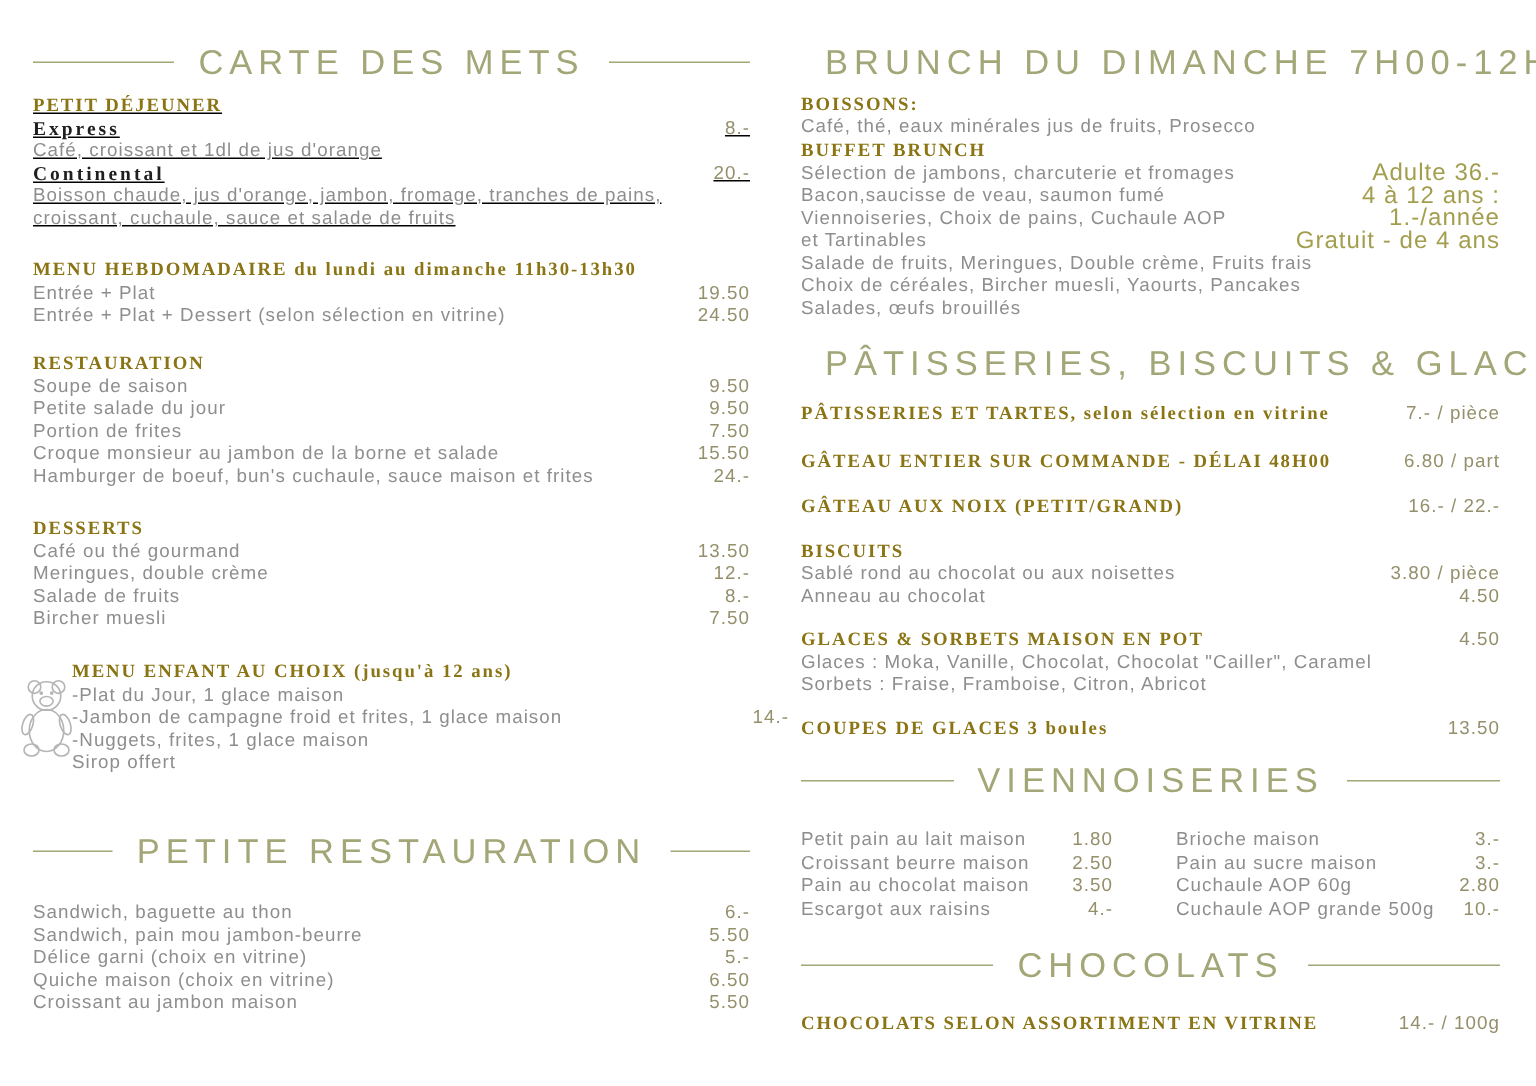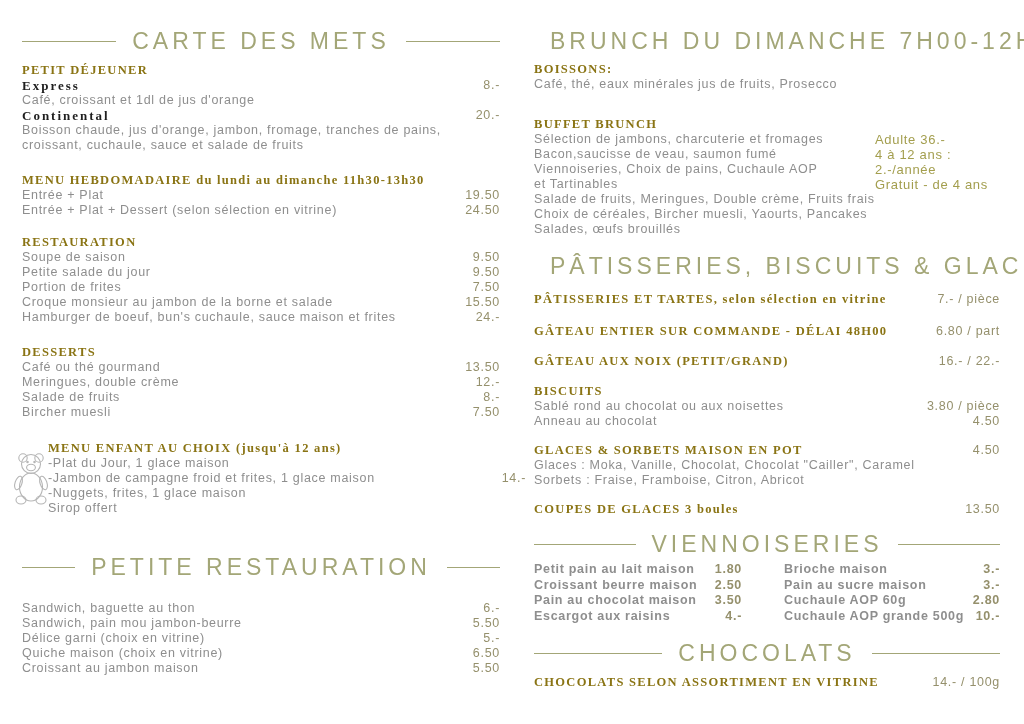--- a/index.html
+++ b/index.html
@@ -27,39 +27,39 @@
   .price{font-size:12.5px;letter-spacing:0.7px;color:var(--price);white-space:nowrap;}
   .row{display:flex;justify-content:space-between;align-items:flex-start;line-height:15px;}
   .row .left{flex:1;padding-right:10px;}
 
   .sec{margin-top:14px;}
   .enfant{position:relative;margin-left:26px;margin-top:18px;}
   .enfant .price-abs{position:absolute;right:-26px;top:33px;}
   .bear{position:absolute;left:-36px;top:12px;}
 
   .brunch-buffet{position:relative;}
-  .brunch-prices{position:absolute;right:12px;top:15px;text-align:left;line-height:15px;font-size:13px;letter-spacing:0.7px;color:var(--brunch-price);}
-  .vien-cols{display:flex;margin-top:4px;font-weight:bold;}
+  .brunch-prices{position:absolute;right:0;top:15px;text-align:right;line-height:15px;font-size:16px;letter-spacing:0.7px;color:var(--brunch-price);}
+  .vien-cols{display:flex;margin-top:18px;}
   .vien-c1{width:208px;}
   .vien-spacer{width:42px;}
   .vien-c2{flex:1;}
   .vrow{display:flex;justify-content:space-between;line-height:15.5px;}
 </style>
 </head>
 <body>
 
 <div class="col col-left">
 
   <div class="title-row" style="margin-top:28px;justify-content:center;">
     <div class="rule"></div>
     <span class="title">CARTE DES METS</span>
     <div class="rule"></div>
   </div>
 
-  <div class="sec" style="margin-top:8px;">
+  <div class="sec" style="margin-top:8px;text-decoration:underline;">
     <div class="gold-h">PETIT DÉJEUNER</div>
     <div class="row">
       <span class="item-bold left">Express</span>
       <span class="price">8.-</span>
     </div>
     <div class="body-t">Café, croissant et 1dl de jus d'orange</div>
     <div class="row">
       <span class="item-bold left">Continental</span>
       <span class="price">20.-</span>
     </div>
@@ -188,33 +188,33 @@
     <div class="rule-fix" style="width:42px;"></div>
     <span class="title">BRUNCH DU DIMANCHE 7H00-12H00</span>
     <div class="rule-fix" style="width:14px;"></div>
   </div>
 
   <div class="sec" style="margin-top:7px;">
     <div class="gold-h">BOISSONS:</div>
     <div class="body-t">Café, thé, eaux minérales jus de fruits, Prosecco</div>
   </div>
 
-  <div class="sec brunch-buffet" style="margin-top:25px;">
+  <div class="sec brunch-buffet" style="margin-top:1px;">
     <div class="gold-h">BUFFET BRUNCH</div>
     <div class="body-t">Sélection de jambons, charcuterie et fromages</div>
     <div class="body-t">Bacon,saucisse de veau, saumon fumé</div>
     <div class="body-t">Viennoiseries, Choix de pains, Cuchaule AOP</div>
     <div class="body-t">et Tartinables</div>
     <div class="body-t">Salade de fruits, Meringues, Double crème, Fruits frais</div>
     <div class="body-t">Choix de céréales, Bircher muesli, Yaourts, Pancakes</div>
     <div class="body-t">Salades, œufs brouillés</div>
     <div class="brunch-prices">
       <div>Adulte 36.-</div>
       <div>4 à 12 ans :</div>
-      <div>2.-/année</div>
+      <div>1.-/année</div>
       <div>Gratuit - de 4 ans</div>
     </div>
   </div>
 
   <div class="title-row" style="margin-top:16px;">
     <div class="rule-fix" style="width:42px;"></div>
     <span class="title">PÂTISSERIES, BISCUITS &amp; GLACES</span>
     <div class="rule-fix" style="width:18px;"></div>
   </div>
 
@@ -306,18 +306,18 @@
       </div>
     </div>
   </div>
 
   <div class="title-row" style="margin-top:16px;">
     <div class="rule"></div>
     <span class="title">CHOCOLATS</span>
     <div class="rule"></div>
   </div>
 
-  <div class="row" style="margin-top:8px;">
+  <div class="row" style="margin-top:18px;">
     <span class="gold-h left">CHOCOLATS SELON ASSORTIMENT EN VITRINE</span>
     <span class="price">14.- / 100g</span>
   </div>
 
 </div>
 
 </body></html>

